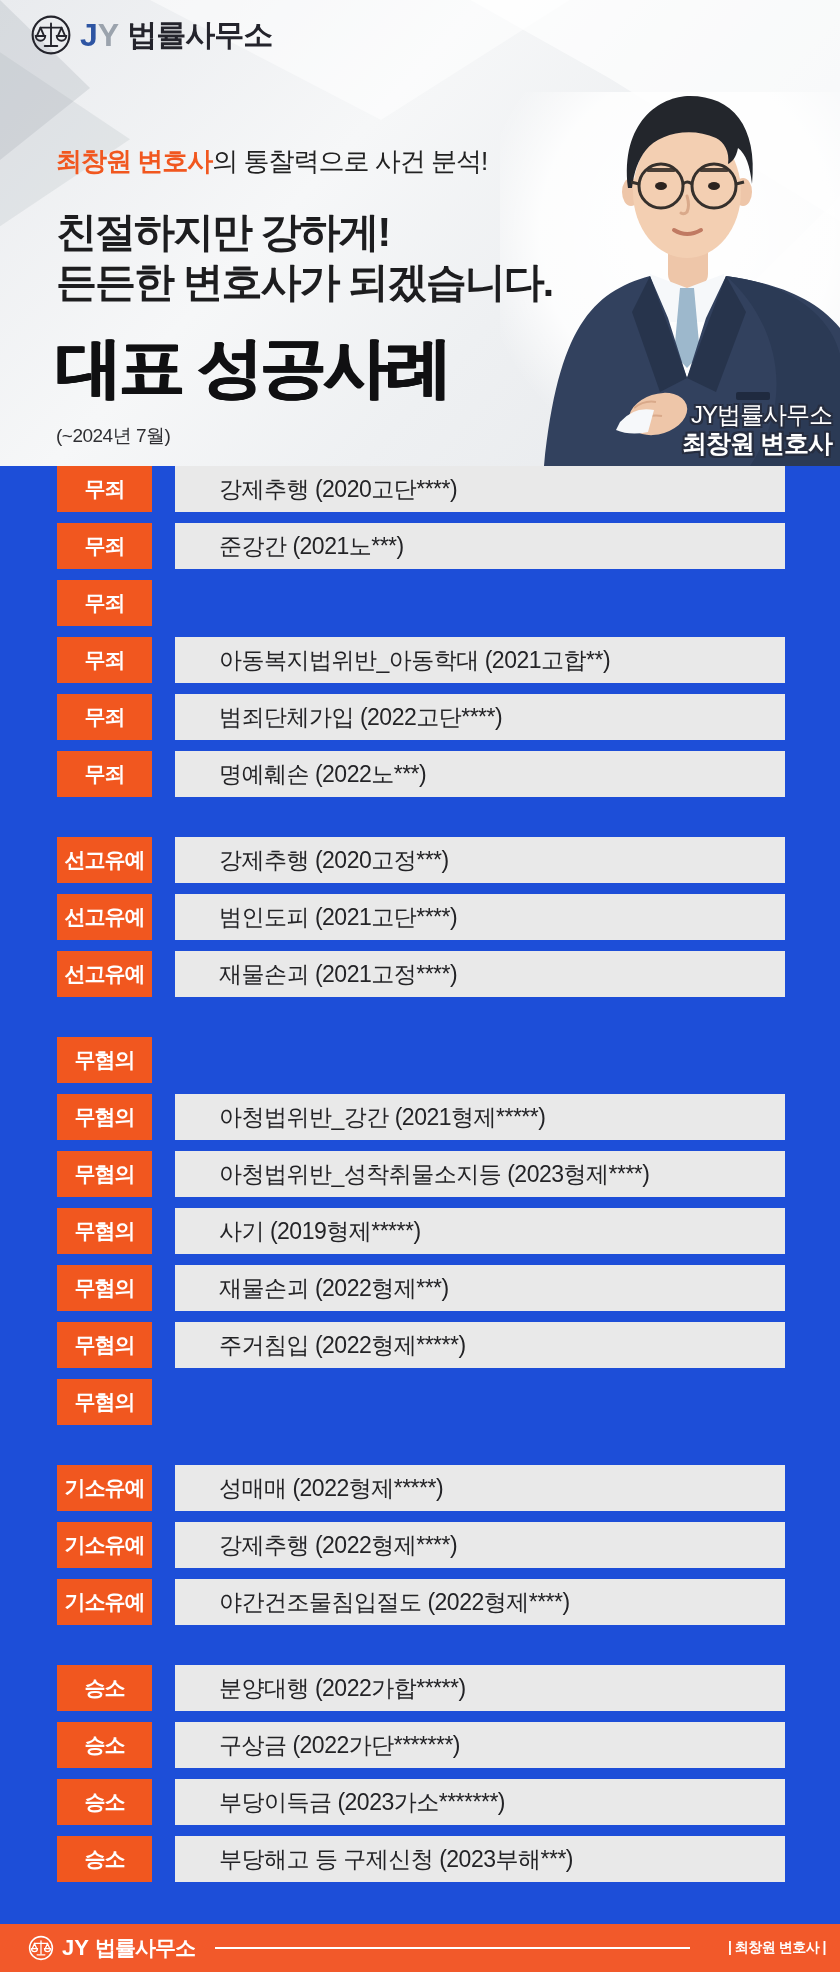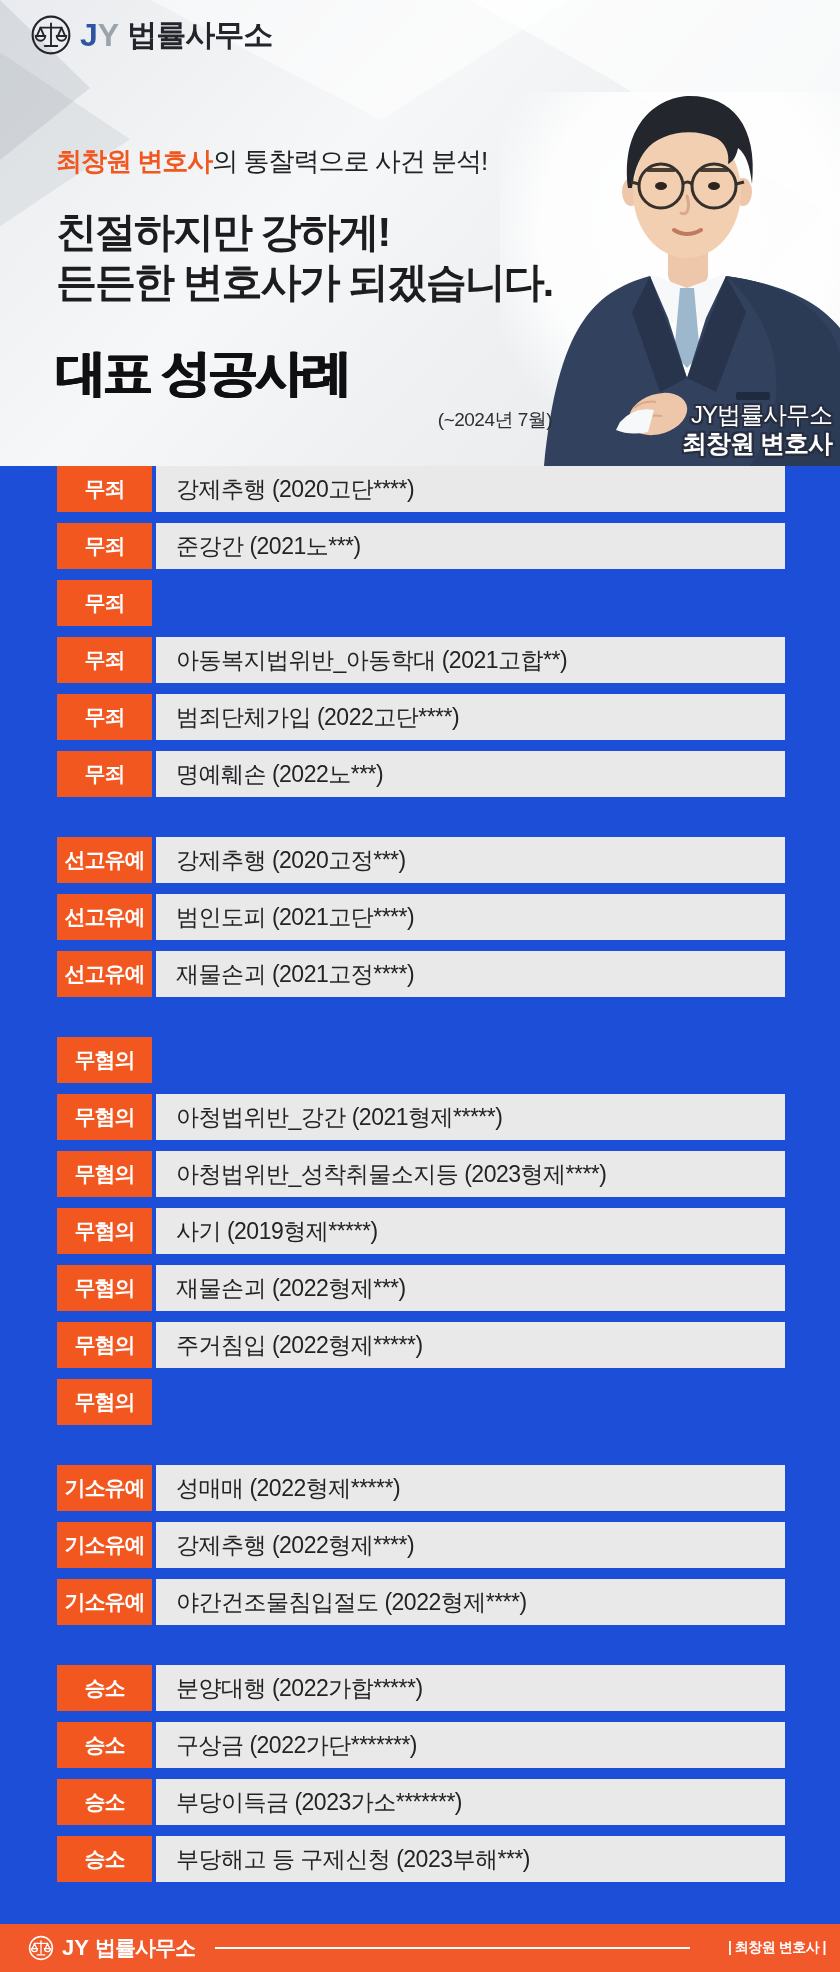--- a/index.html
+++ b/index.html
@@ -27,48 +27,48 @@
   .brand .scales{width:42px;height:42px;}
   .brand .jy{font-size:32px;font-weight:800;letter-spacing:0;}
   .brand .jy .j{color:#2e55a3;}
   .brand .jy .y{color:#9ba3ad;}
   .brand .bname{font-size:30px;font-weight:800;color:#24242c;letter-spacing:-1px;}
 
   .hero-text{position:absolute;left:56px;top:144px;white-space:nowrap;}
   .intro{font-size:26px;letter-spacing:-1px;color:#222;}
   .intro .hl{color:#f1571f;font-weight:800;}
   .headline{margin-top:28px;font-size:41px;line-height:50px;font-weight:800;color:#1d1d1f;letter-spacing:-2px;}
-  .big-title{margin-top:33px;font-size:50px;font-weight:900;color:#101012;letter-spacing:-3px;
+  .big-title{margin-top:16px;font-size:66px;font-weight:900;color:#101012;letter-spacing:-3px;
     text-shadow:1px 0 0 #101012, -1px 0 0 #101012;}
-  .period{margin-top:0;font-size:19px;color:#2f2f33;letter-spacing:-.5px;text-align:right;}
+  .period{margin-top:10px;font-size:19px;color:#2f2f33;letter-spacing:-.5px;}
 
   
   .portrait{position:absolute;right:0;top:92px;width:340px;height:374px;}
   .photo-caption{
     position:absolute;right:8px;top:402px;text-align:right;line-height:1.12;
     color:#ffffff;
     text-shadow:-2px -2px 0 #272e40,2px -2px 0 #272e40,-2px 2px 0 #272e40,2px 2px 0 #272e40,
                  0 -2px 0 #272e40,0 2px 0 #272e40,-2px 0 0 #272e40,2px 0 0 #272e40;
   }
   .photo-caption .firm{font-size:24px;font-weight:400;letter-spacing:-1px;}
   .photo-caption .name{font-size:25px;font-weight:800;letter-spacing:-1px;}
 
   
   .case-list{position:relative;padding:0 55px 0 57px;margin-top:0;}
   .group{display:flex;flex-direction:column;gap:11px;}
   .group + .group{margin-top:40px;}
-  .row{display:flex;gap:4px;height:46px;}
+  .row{display:flex;gap:23px;height:46px;}
   .badge{
     width:95px;flex:0 0 95px;background:#f1571f;color:#ffffff;
     display:flex;align-items:center;justify-content:center;
     font-size:21px;font-weight:800;letter-spacing:-1px;
   }
   .bar{
     flex:1;background:#e9e9e9;display:flex;align-items:center;
-    padding-left:20px;font-size:23px;color:#232326;letter-spacing:-.5px;
+    padding-left:44px;font-size:23px;color:#232326;letter-spacing:-.5px;
   }
 
   
   .footer{
     position:absolute;left:0;bottom:0;width:840px;height:48px;background:#f2592a;
     display:flex;align-items:center;padding:0 14px 0 28px;box-sizing:border-box;color:#fff;
   }
   .footer .scales{width:26px;height:26px;margin-right:8px;}
   .footer .f-jy{font-size:22px;font-weight:800;margin-right:6px;}
   .footer .f-name{font-size:21px;font-weight:800;letter-spacing:-1px;}

